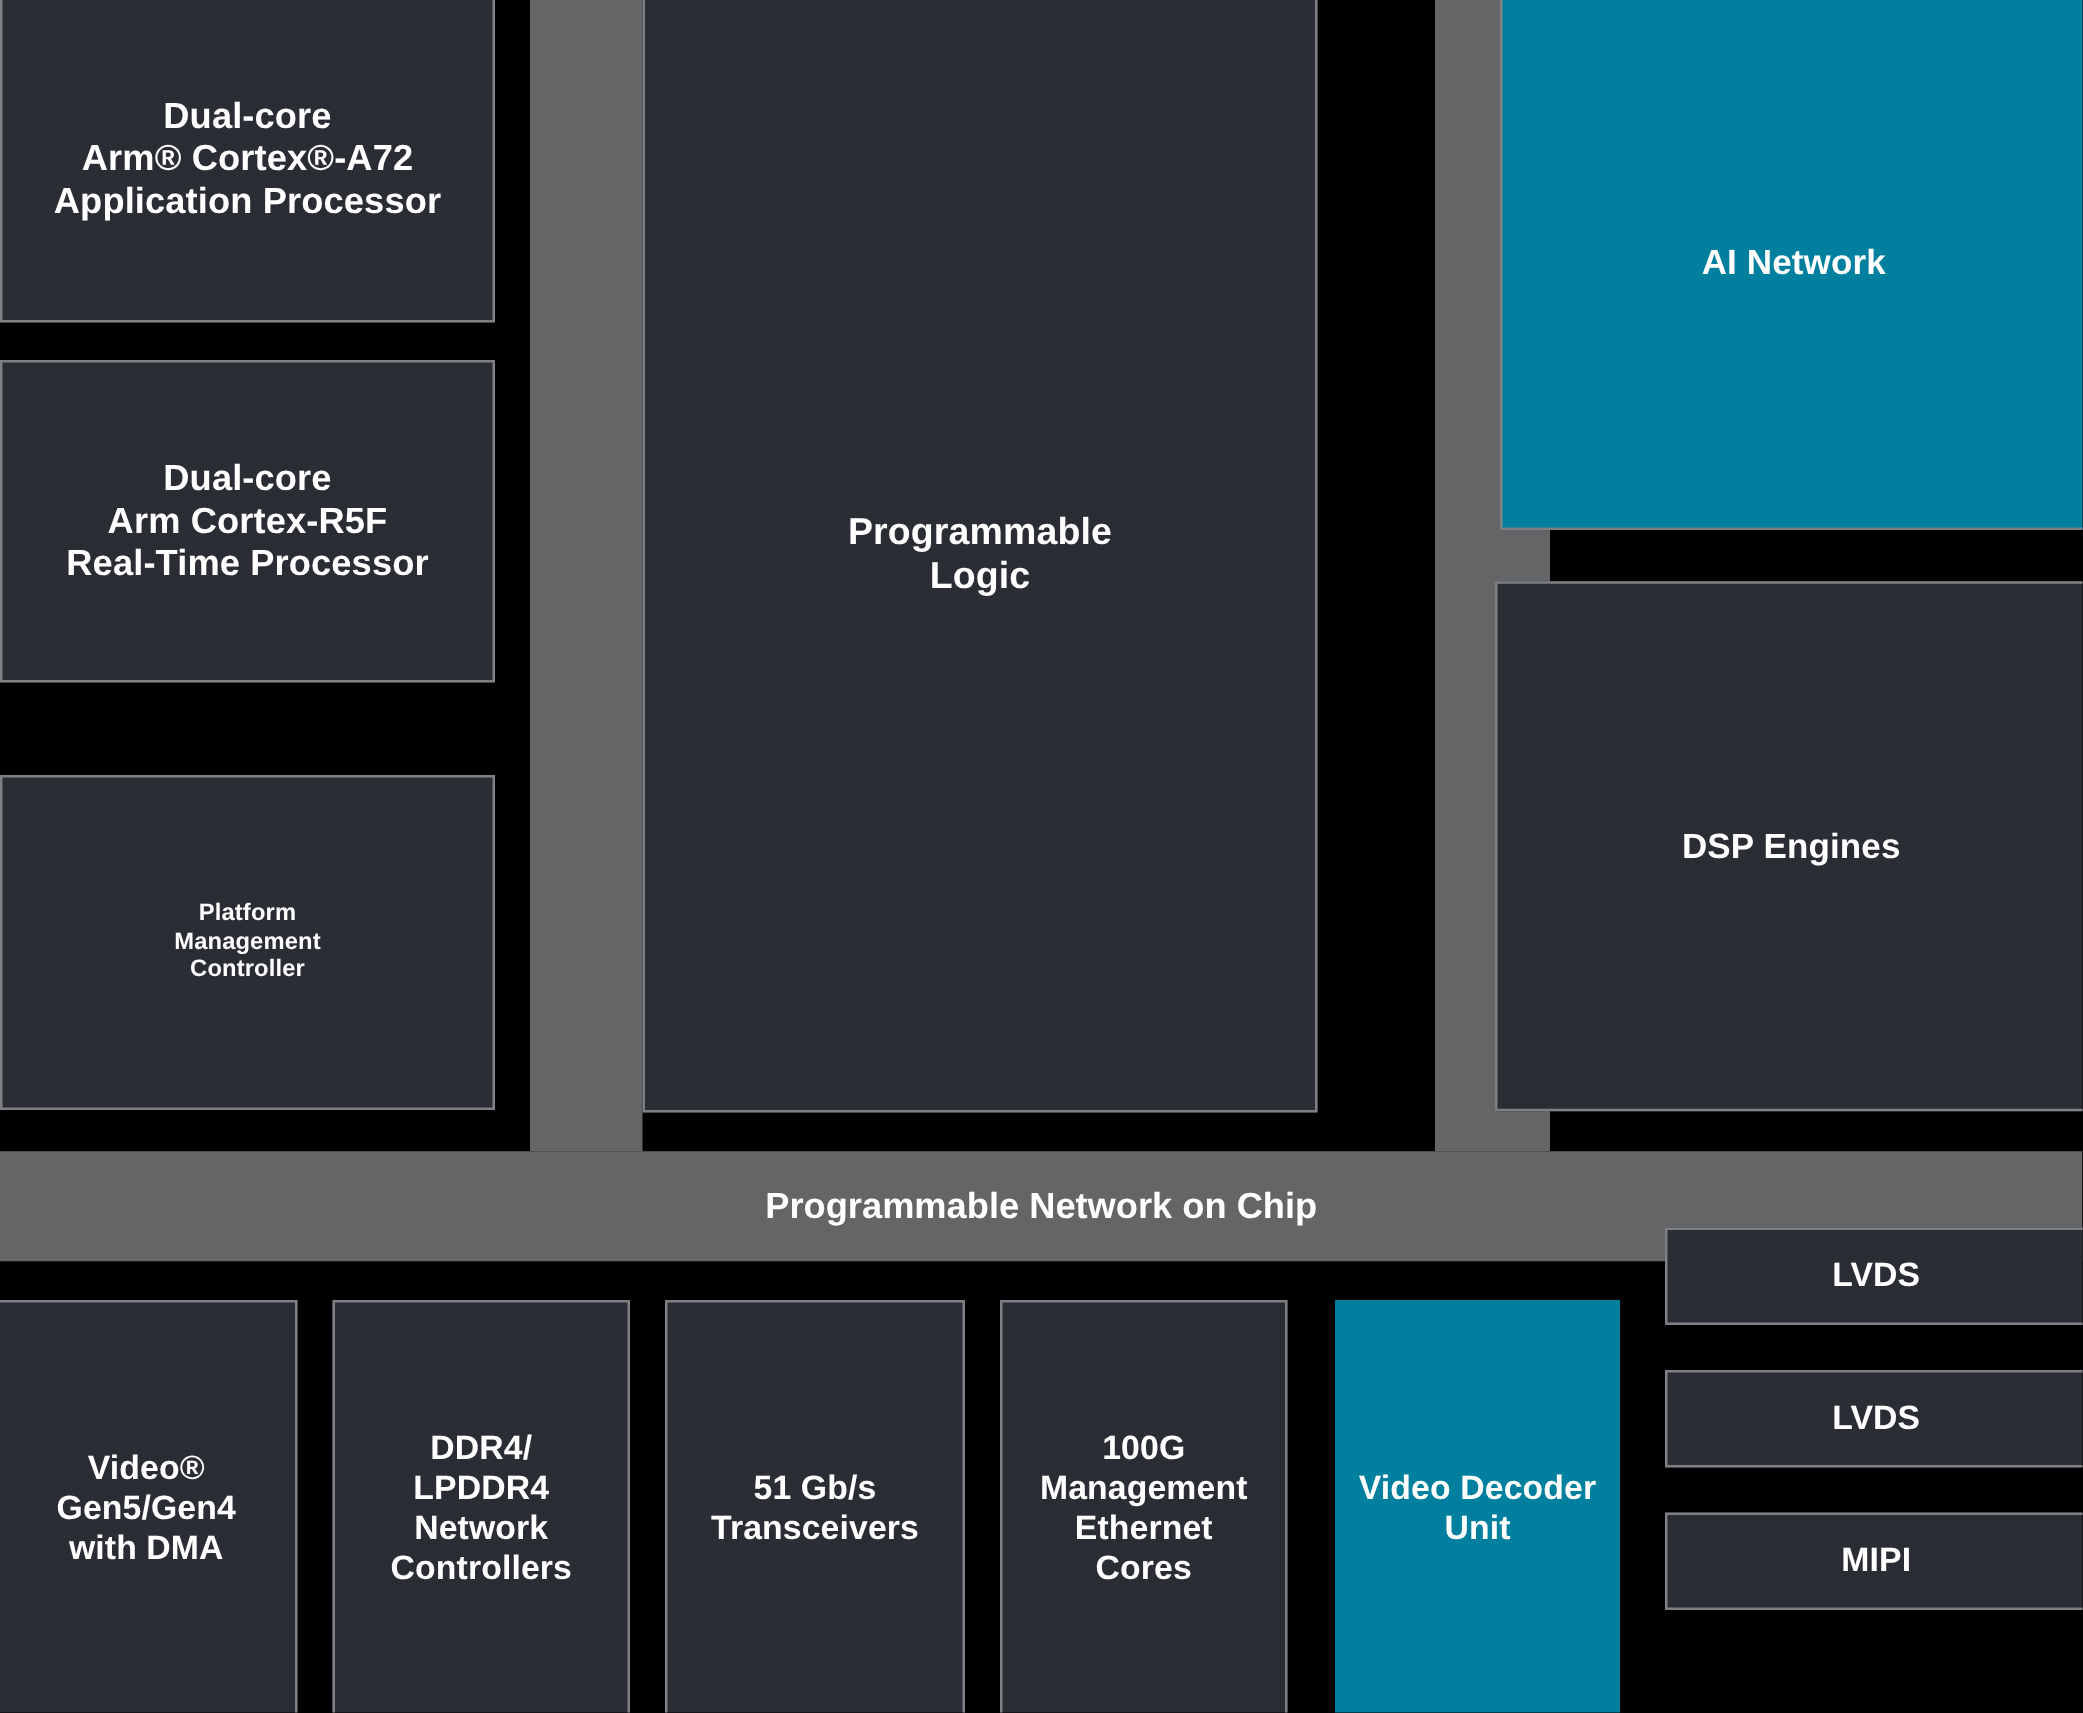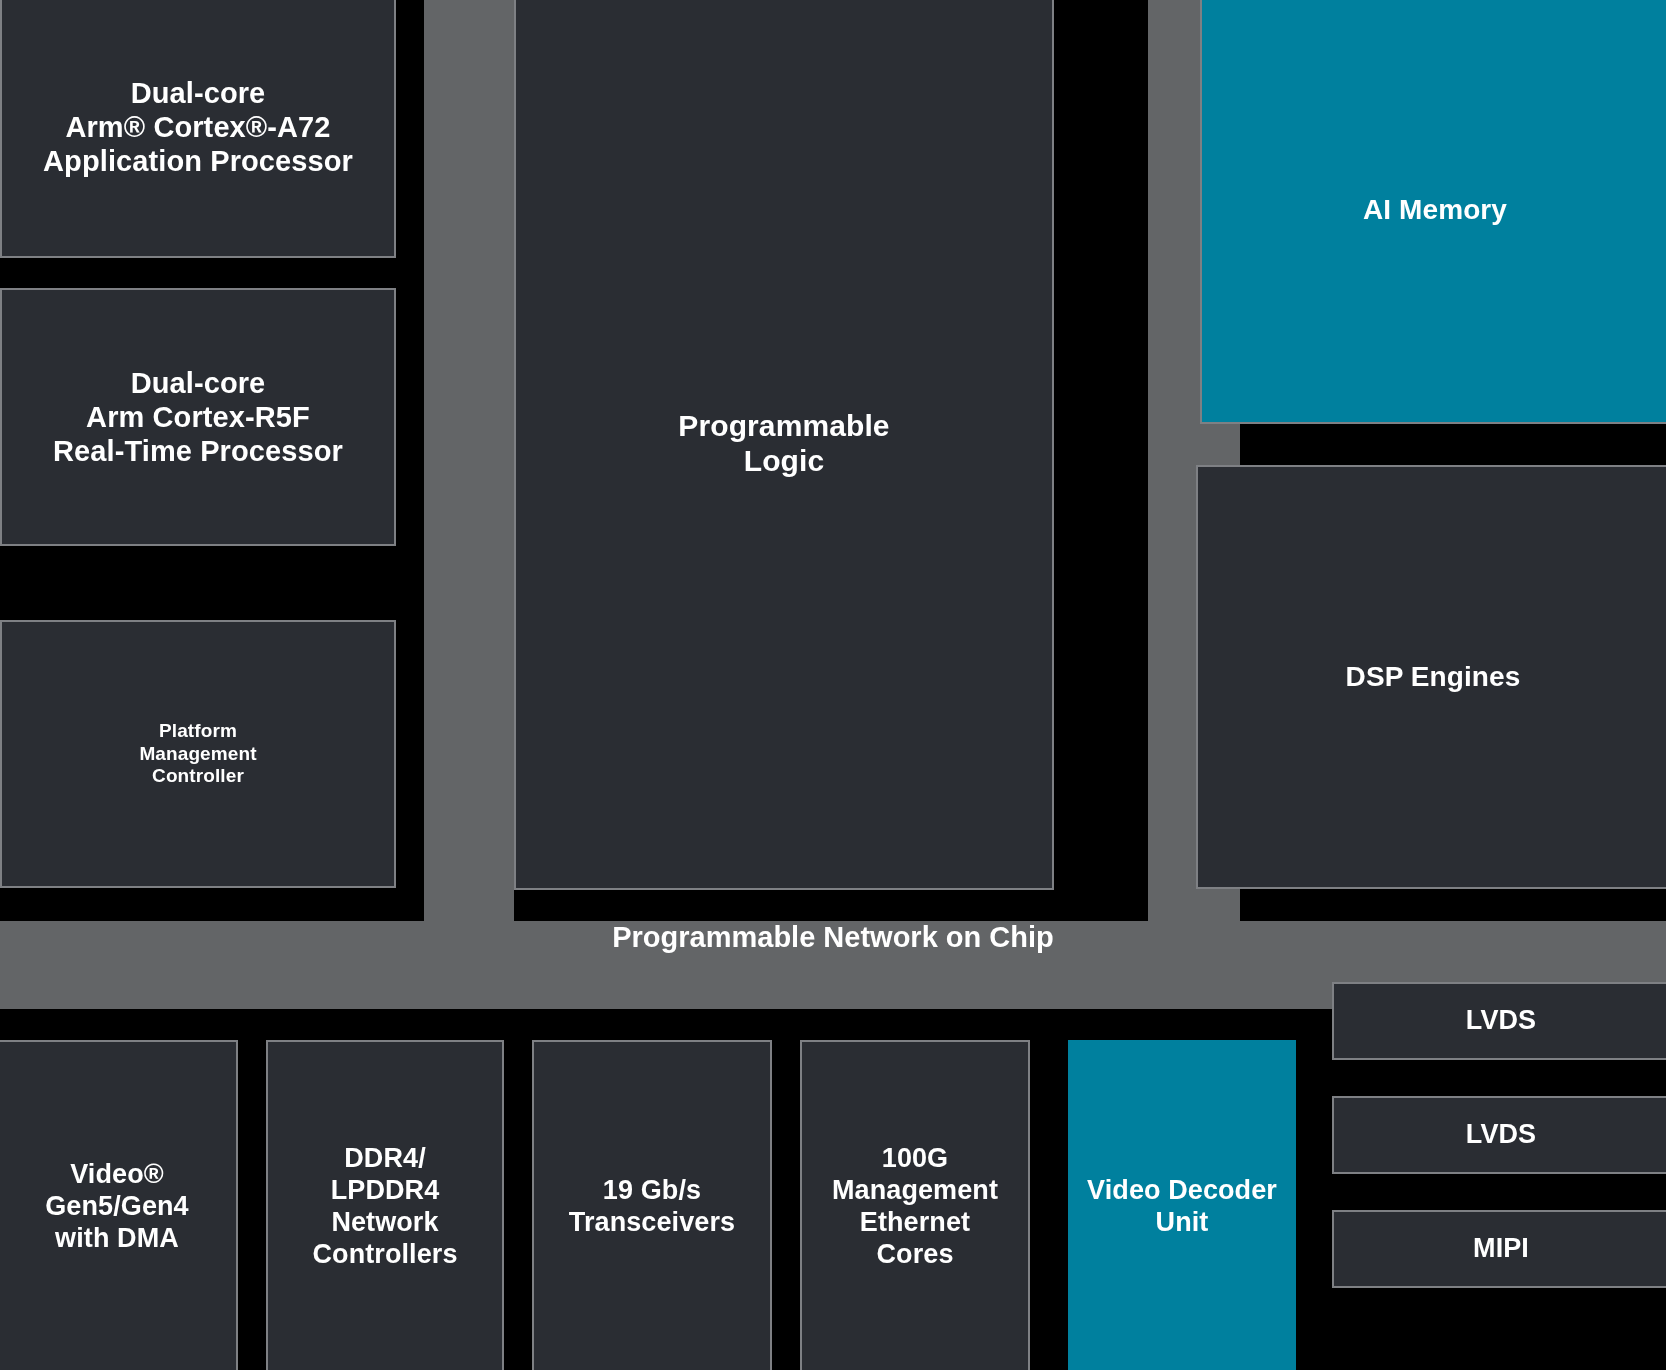--- a/index.html
+++ b/index.html
@@ -38,21 +38,21 @@
     border: 2px solid #7e8084;
   }
   .teal {
     background: #00809e;
     border: 2px solid #7e8084;
   }
   .noc-bar {
     position: absolute;
     background: #636567;
     display: flex;
-    align-items: flex-start;
+    align-items: center;
     justify-content: center;
     color: #ffffff;
     font-weight: bold;
   }
   .noc-strip {
     position: absolute;
     background: #636567;
   }
   .lbl {
     display: block;
@@ -115,21 +115,21 @@
 Management
 Controller</span>
   </div>
 
   <div id="prog-logic" class="blk dark">
     <span class="lbl">Programmable
 Logic</span>
   </div>
 
   <div id="ai-engines" class="blk teal">
-    <span class="lbl">AI Memory</span>
+    <span class="lbl">AI Network</span>
   </div>
 
   <div id="dsp-engines" class="blk dark">
     <span class="lbl">DSP Engines</span>
   </div>
 
   <div id="noc-bar" class="noc-bar">
     <span class="lbl">Programmable Network on Chip</span>
   </div>
 
@@ -140,21 +140,21 @@
   </div>
 
   <div id="ddr" class="blk dark">
     <span class="lbl">DDR4/
 LPDDR4
 Network
 Controllers</span>
   </div>
 
   <div id="transceiver" class="blk dark">
-    <span class="lbl">19 Gb/s
+    <span class="lbl">51 Gb/s
 Transceivers</span>
   </div>
 
   <div id="ethernet" class="blk dark">
     <span class="lbl">100G
 Management
 Ethernet
 Cores</span>
   </div>
 

